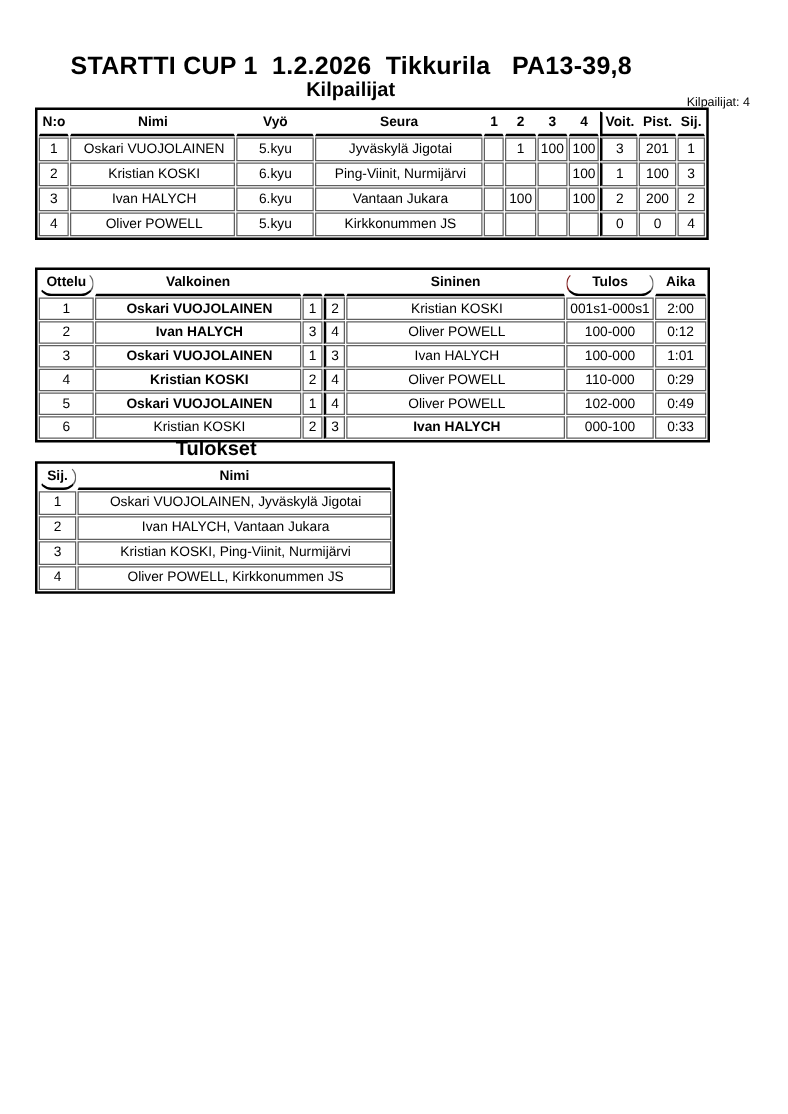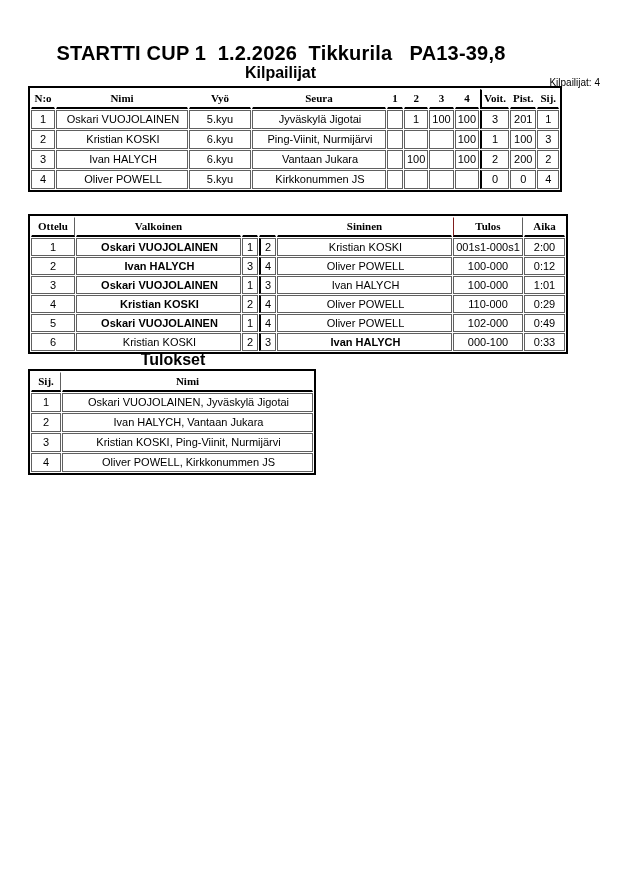--- a/index.html
+++ b/index.html
@@ -40,23 +40,22 @@
   th, td {
     font-size:11px; line-height:1.1;
     padding:0 2px; overflow:hidden; white-space:nowrap;
   }
   td { border:1px solid #606060; height:17px; }
   .t-matches td { height:16px; }
   th {
     font-weight:bold; height:17px;
     border:1px solid transparent;
     border-bottom:2px solid #000;
-    font-family:Liberation Serif, serif;
-  }
-  th.vline-r { border-right:1px solid #606060; }
+  }
+  th.vline-r { border-right:1px solid #606060;border-radius:10px; }
   th.vline-l { border-left:1px solid #7f1d1d; }
   .bL2 { border-left:2px solid #000 !important; }
   .c { text-align:center; }
   .l { text-align:center; padding-left:4px; }
   .bold { font-weight:bold; }
 </style>
 </head>
 <body>
 
 <div class="page">

